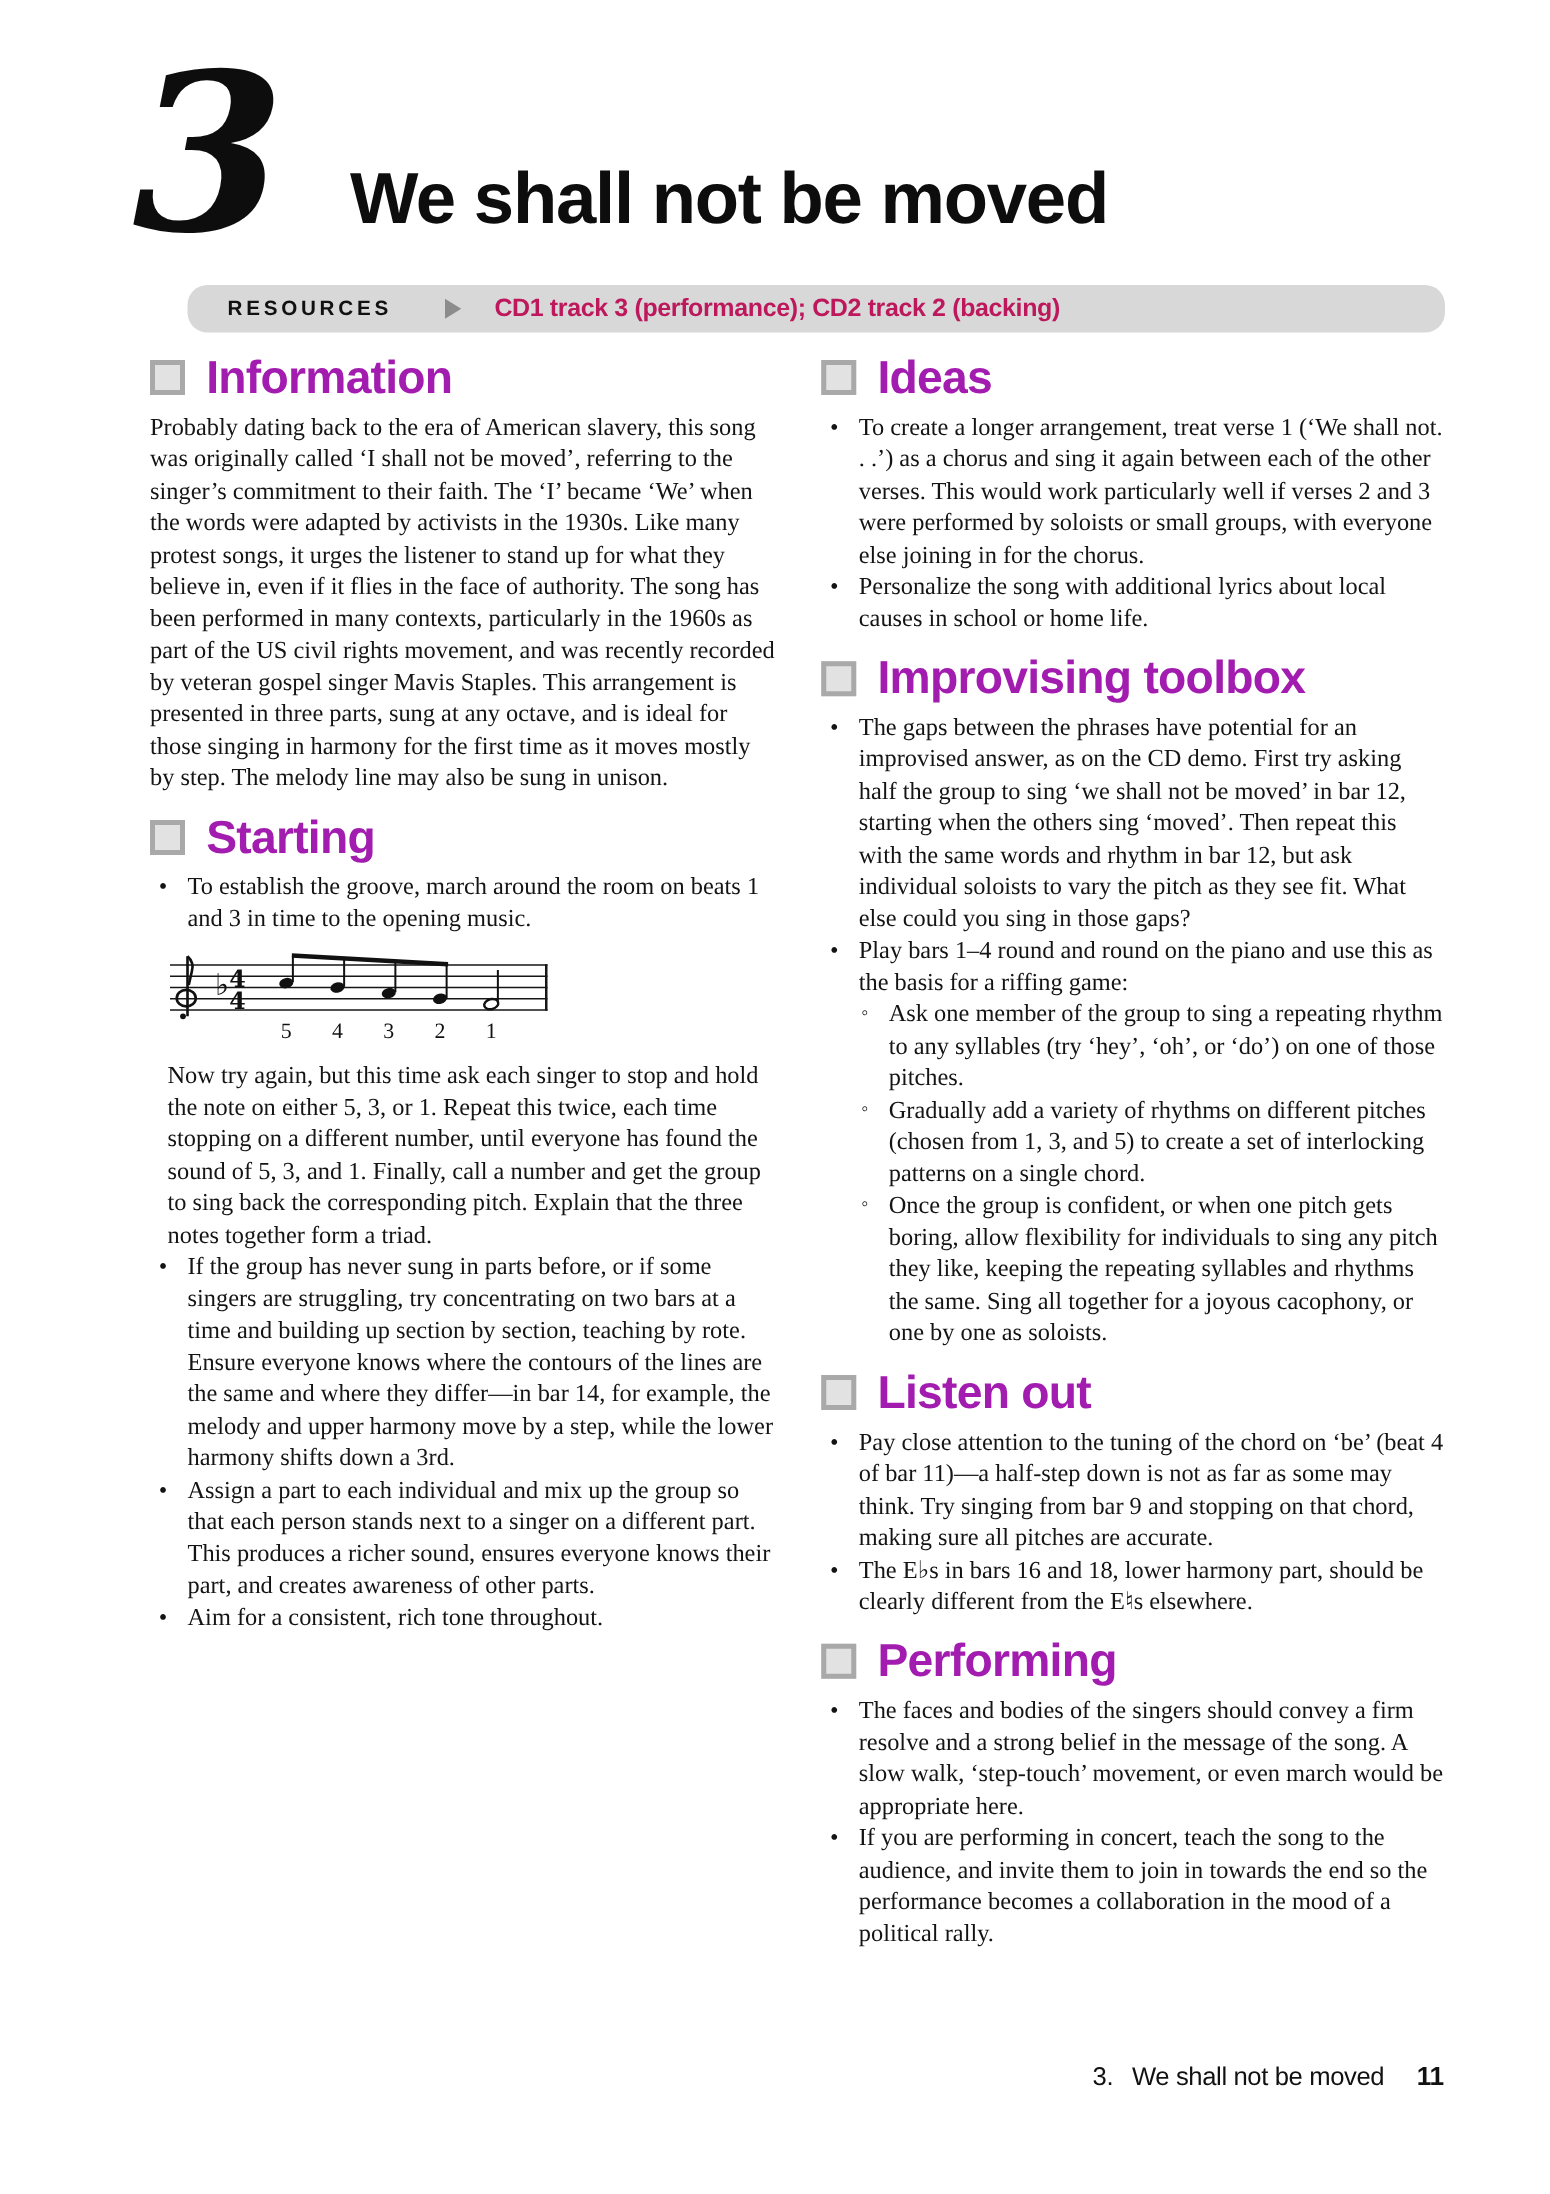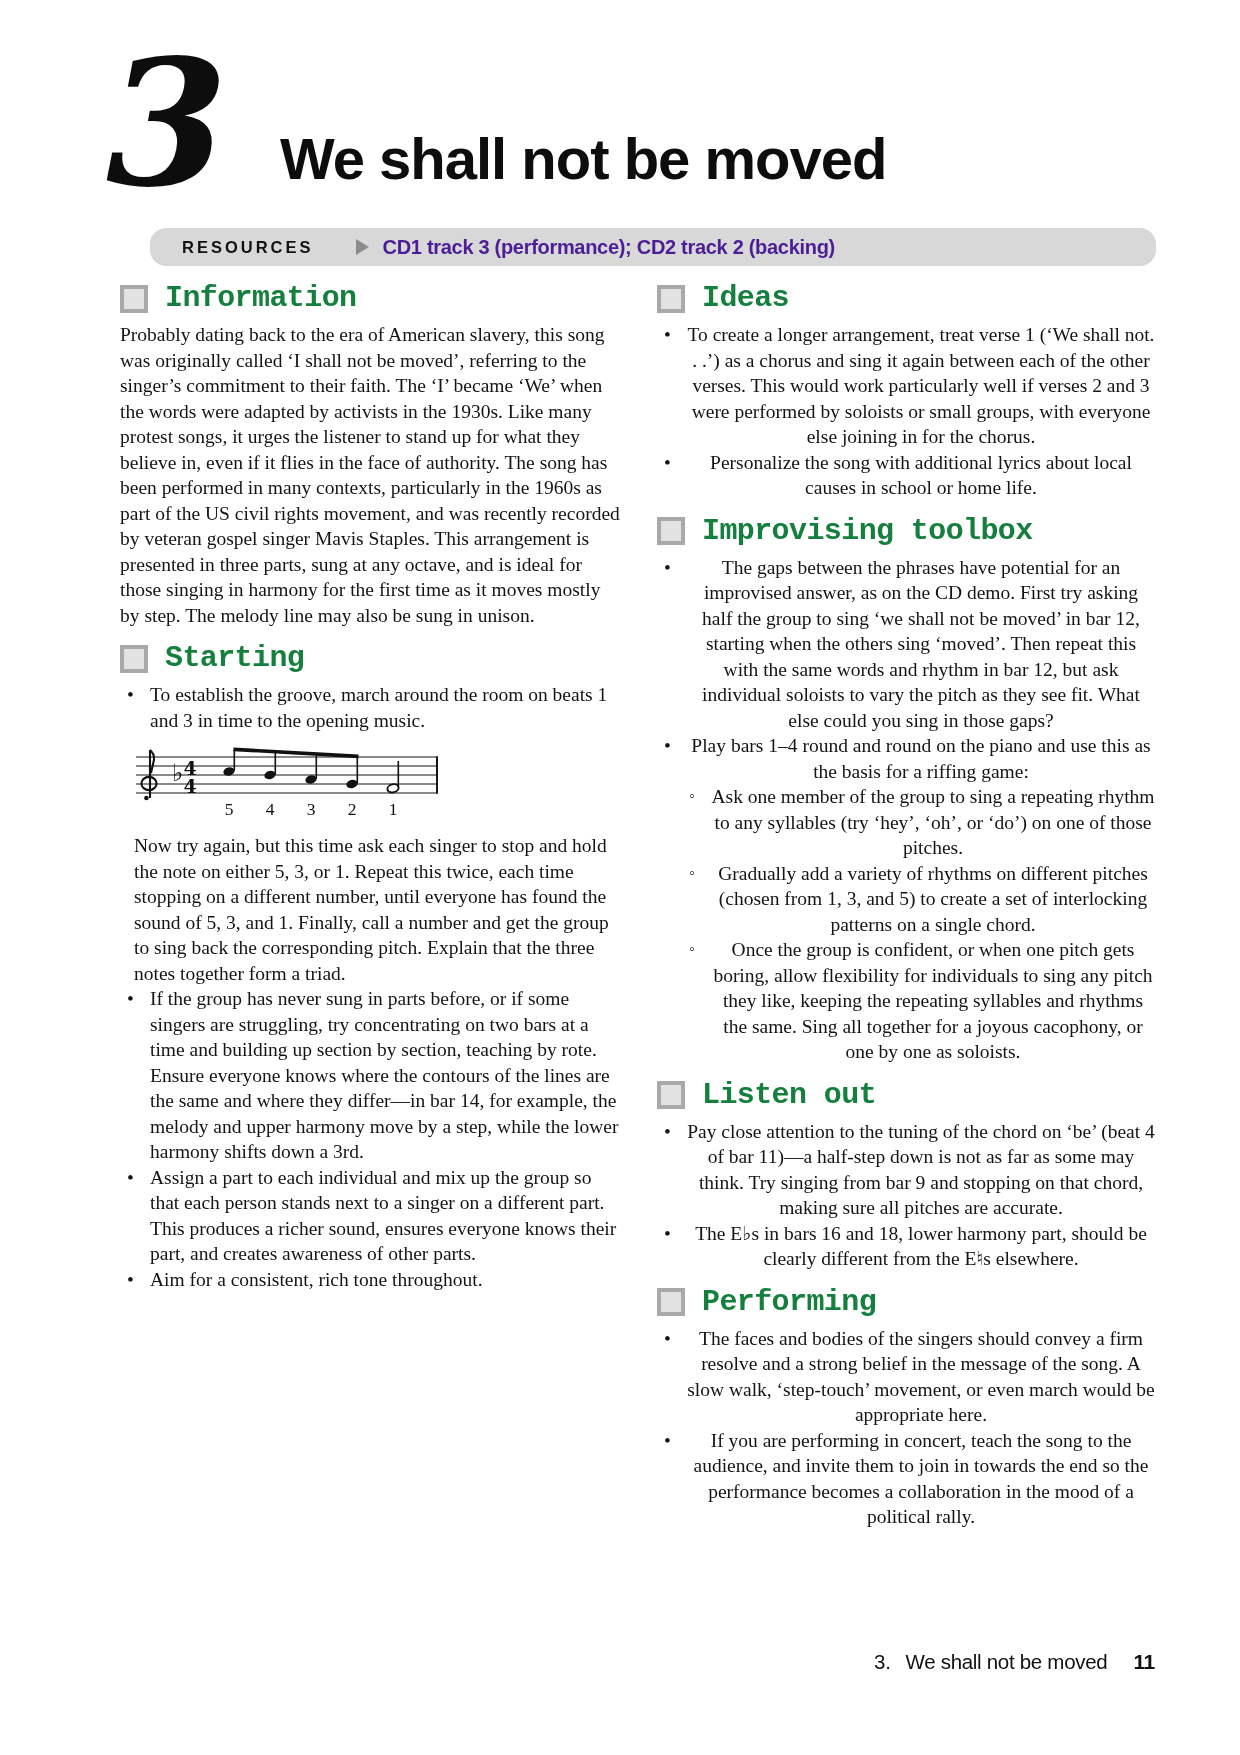--- a/index.html
+++ b/index.html
@@ -37,41 +37,41 @@
     margin-left:32px;
     font-size:16.5px;font-weight:700;letter-spacing:3px;color:#111;
   }
   .res-arrow{
     width:0;height:0;margin-left:42px;
     border-left:13px solid #8c8c8c;
     border-top:8px solid transparent;
     border-bottom:8px solid transparent;
   }
   .res-text{
-    margin-left:14px;
-    font-size:20px;font-weight:600;letter-spacing:-0.3px;color:#4c1d95;
+    margin-left:27px;
+    font-size:20px;font-weight:600;letter-spacing:-0.3px;color:#be185d;
   }
   
   .col{position:absolute;top:280px;font-size:19.5px;line-height:25.5px;}
   .col-left{left:120px;width:502px;}
-  .col-right{left:657px;width:498px;text-align:center;}
+  .col-right{left:657px;width:498px;}
   .section-heading{
     display:flex;align-items:center;
     margin:14px 0 7px 0;
   }
   .section-heading.first{margin-top:2px;}
   .sq{
     width:20px;height:20px;flex:0 0 auto;
     background:#e2e2e2;border:4px solid #a9a9a9;
     margin-right:17px;
   }
   .ht{
-    font-family:Liberation Mono, monospace;
-    font-weight:700;font-size:30px;line-height:1.1;
-    letter-spacing:-0.6px;color:#15803d;
+    font-family:Liberation Sans, sans-serif;
+    font-weight:700;font-size:37px;line-height:1.1;
+    letter-spacing:-0.6px;color:#a21caf;
   }
   .body-text{margin:0 0 0 0;}
   .indented{margin-left:14px;}
   .bullet{position:relative;padding-left:30px;}
   .bullet::before{
     content:"\2022";
     position:absolute;left:7px;top:0;
   }
   .subbullet{position:relative;margin-left:27px;padding-left:27px;}
   .subbullet::before{

